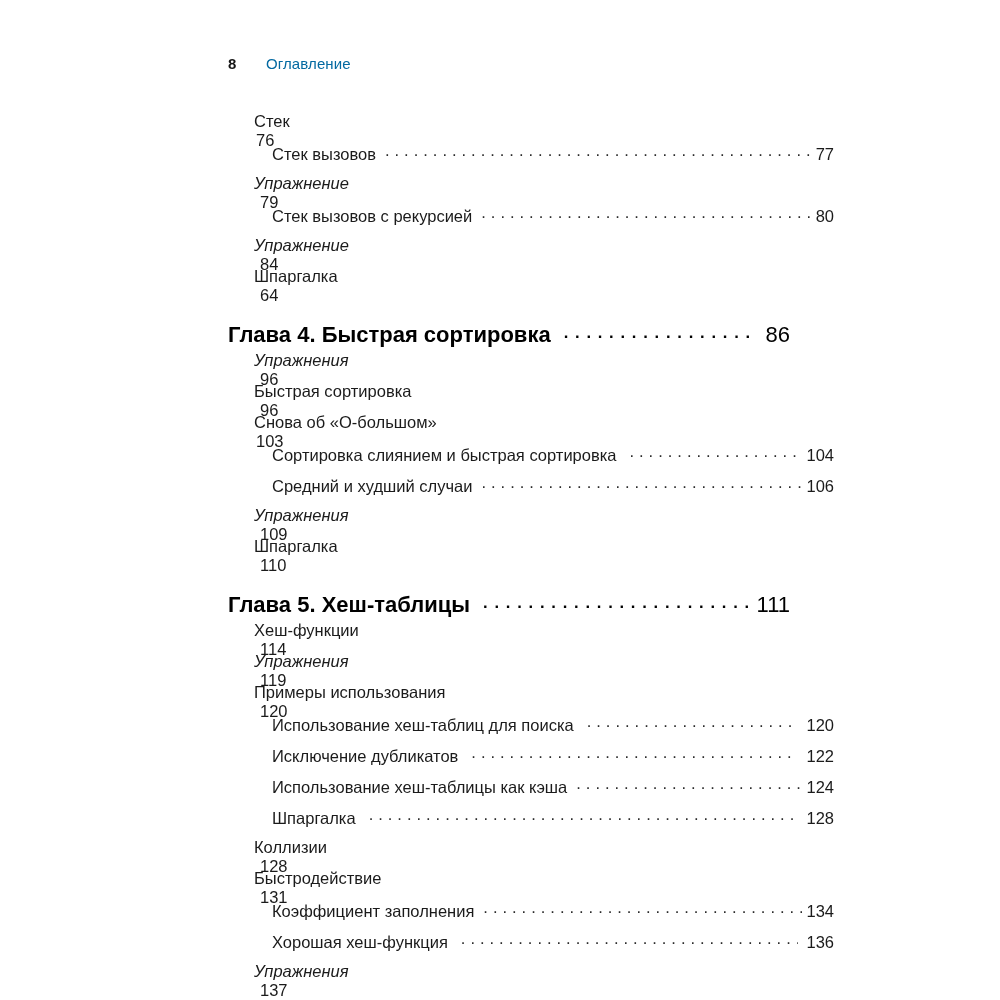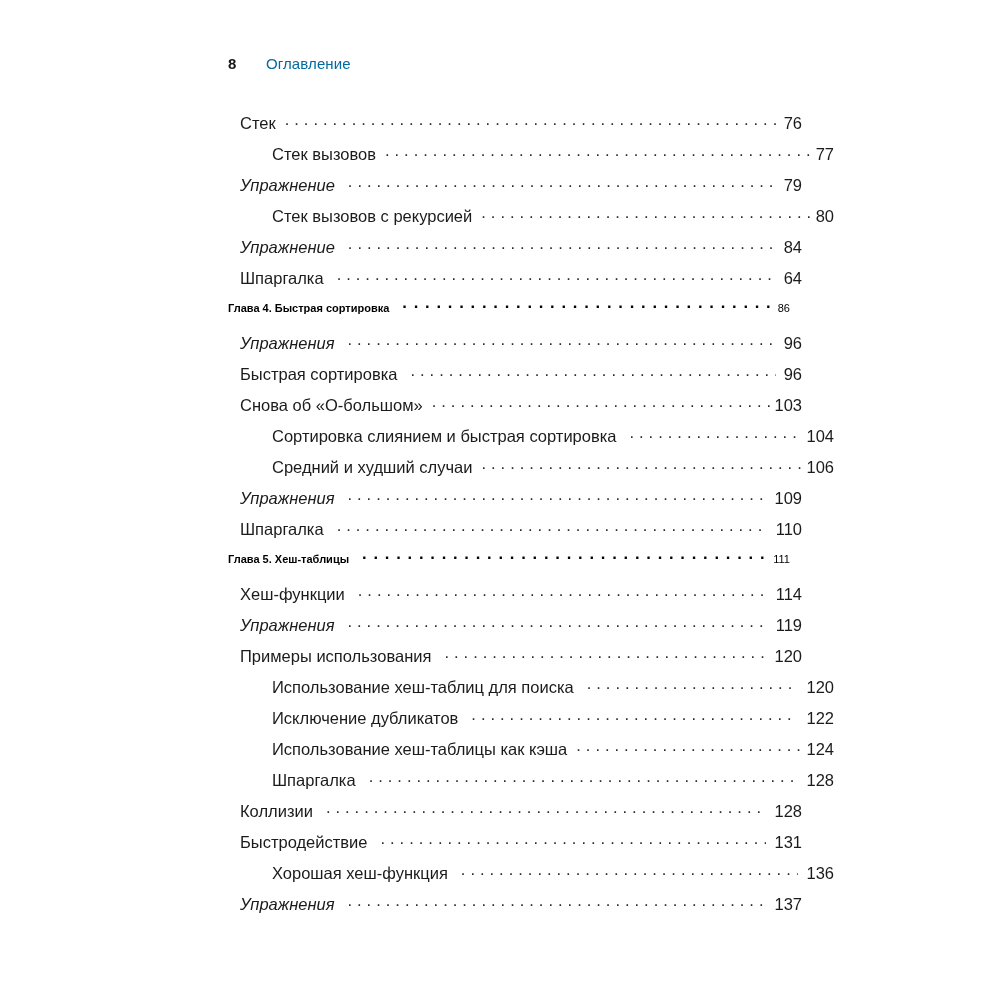--- a/index.html
+++ b/index.html
@@ -89,30 +89,30 @@
   }
 
   .entry .page {
     flex: 0 0 auto;
     text-align: left;
     padding-left: 2px;
     font-variant-numeric: lining-nums;
   }
 
   
-  .lvl-1 { margin-left: 12px; }      
+  .lvl-1 { margin-left: 24px; flex-direction: column; }      
   .lvl-2 { margin-left: 44px; }      
   .lvl-0 { margin-left: 0px;  }      
 
   .chapter {
     font-weight: bold;
-    font-size: 11px;
+    font-size: 22px;
     color: #000000;
     height: 31px;
-    margin-top: 3px;
+    margin-top: 22px;
   }
   .chapter .title { padding-right: 11px; }
   .chapter .leader::before { color: #000; font-weight: bold; letter-spacing: 1.1px; }
   .chapter .page { font-weight: normal; padding-left: 6px; }
 
   .italic .title { font-style: italic; }
 
   
   .gap .title { padding-right: 11px; }
   .gap .page  { padding-left: 6px; }
@@ -241,20 +241,25 @@
       <div class="entry lvl-1 gap">
         <span class="title">Коллизии</span>
         <span class="leader"></span>
         <span class="page">128</span>
       </div>
       <div class="entry lvl-1 gap">
         <span class="title">Быстродействие</span>
         <span class="leader"></span>
         <span class="page">131</span>
       </div>
+      <div class="entry lvl-2">
+        <span class="title">Коэффициент заполнения</span>
+        <span class="leader"></span>
+        <span class="page">134</span>
+      </div>
       <div class="entry lvl-2 gap">
         <span class="title">Хорошая хеш-функция</span>
         <span class="leader"></span>
         <span class="page">136</span>
       </div>
       <div class="entry lvl-1 italic gap">
         <span class="title">Упражнения</span>
         <span class="leader"></span>
         <span class="page">137</span>
       </div>

